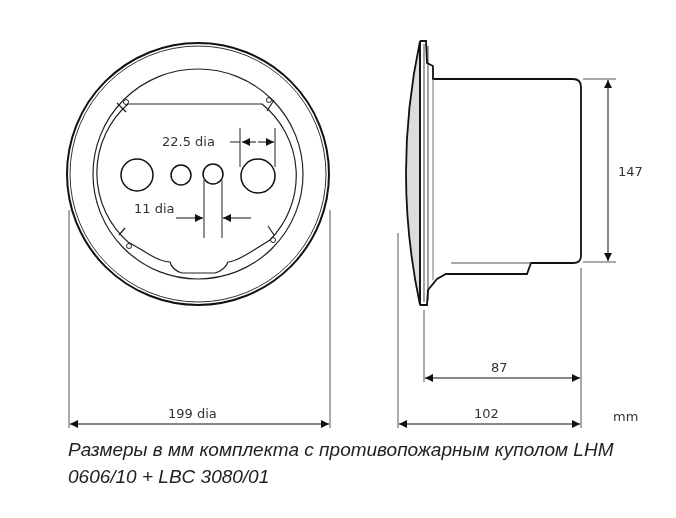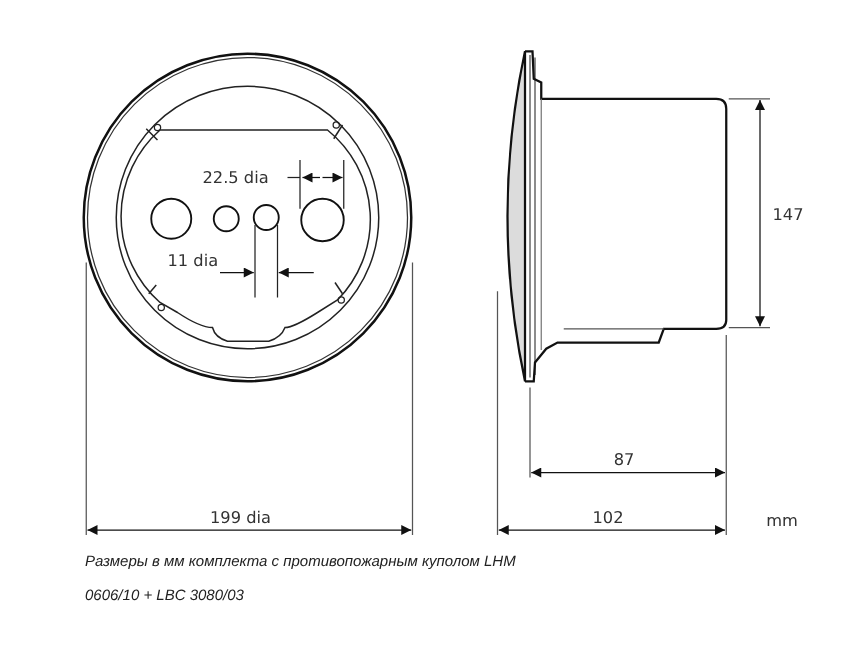--- a/index.html
+++ b/index.html
@@ -1,19 +1,19 @@
 <!DOCTYPE html>
 <html><head>
 <meta charset="utf-8">
 <style>
   html, body { margin:0; padding:0; background:#ffffff; }
   body { width:676px; height:518px; position:relative; overflow:hidden; font-family:"Liberation Sans", sans-serif; }
   #drawing { position:absolute; left:0; top:0; width:676px; height:430px; }
   .dimtext { font-family:"DejaVu Sans", sans-serif; font-size:13px; fill:#333; }
-  .caption { position:absolute; left:68px; top:436px; width:600px; font-family:"Liberation Sans", sans-serif; font-style:italic; font-size:12px; line-height:27px; color:#222; }
+  .caption { position:absolute; left:68px; top:436px; width:600px; font-family:"Liberation Sans", sans-serif; font-style:italic; font-size:19px; line-height:27px; color:#222; }
 </style>
 </head>
 <body>
 
 <svg id="drawing" width="676" height="430" viewBox="0 0 676 430" xmlns="http://www.w3.org/2000/svg">
   <defs>
     <marker id="arr" viewBox="0 0 10 10" refX="10" refY="5" markerWidth="10" markerHeight="8" orient="auto-start-reverse" markerUnits="userSpaceOnUse">
       <path d="M0,0 L10,5 L0,10 z" fill="#111"></path>
     </marker>
   </defs>
@@ -82,14 +82,14 @@
     <line x1="398" y1="233" x2="398" y2="428" stroke="#555" stroke-width="1"></line>
     <line x1="399" y1="424" x2="580" y2="424" stroke="#111" stroke-width="1" marker-start="url(#arr)" marker-end="url(#arr)"></line>
     <text class="dimtext" x="474" y="418">102</text>
 
     <text class="dimtext" x="613" y="421">mm</text>
   </g>
 </svg>
 
 <div class="caption">
   <div>Размеры в мм комплекта с противопожарным куполом LHM</div>
-  <div>0606/10 + LBC 3080/03</div>
+  <div>0606/10 + LBC 3080/01</div>
 </div>
 
 </body></html>

